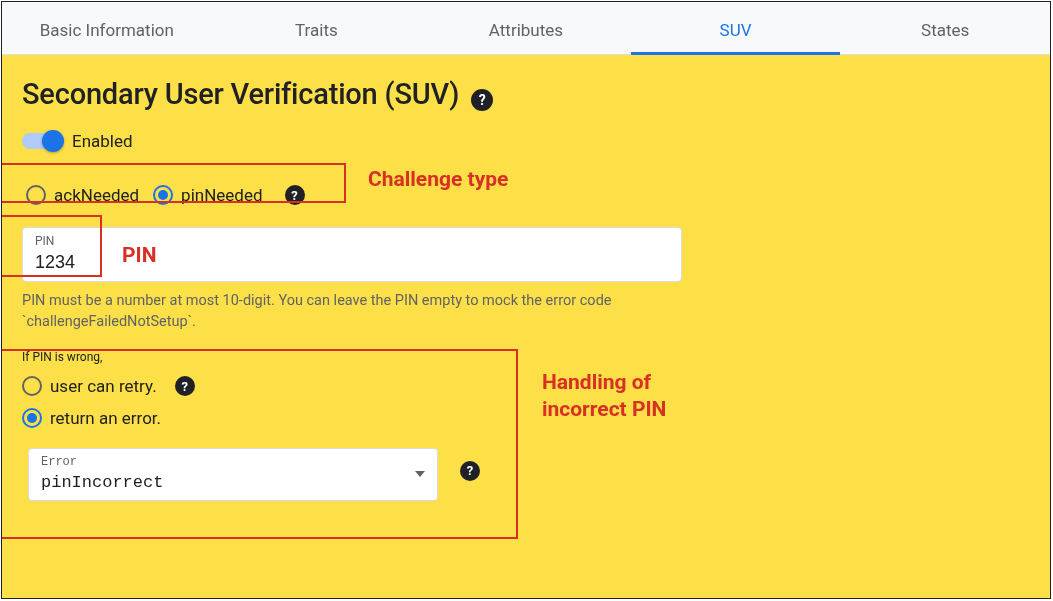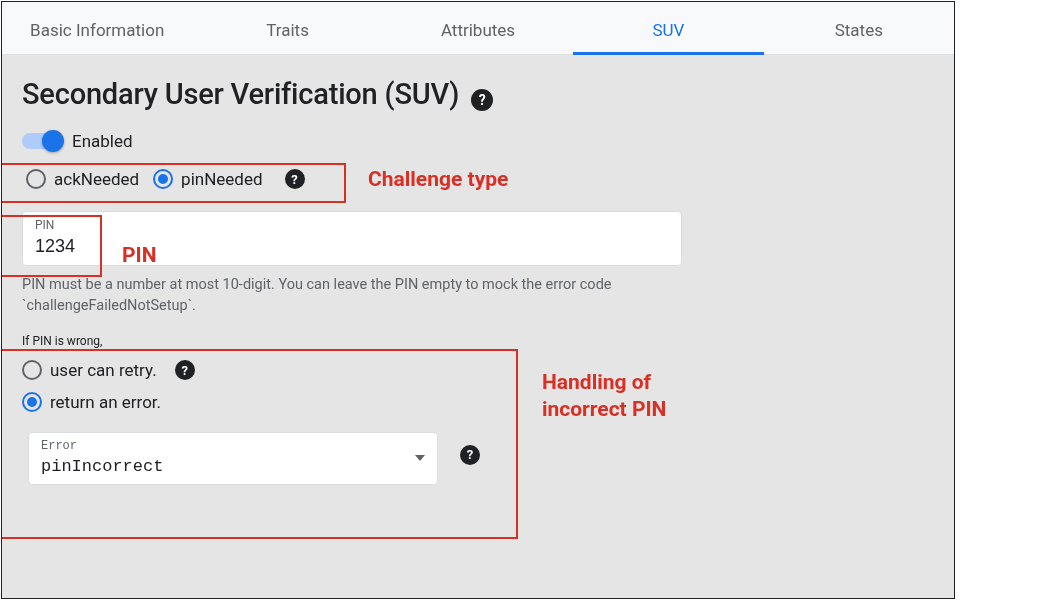--- a/index.html
+++ b/index.html
@@ -7,25 +7,25 @@
       margin: 0;
       padding: 0;
     }
     body {
       font-family: -apple-system, BlinkMacSystemFont, 'Segoe UI', Roboto, Arial, sans-serif;
       background: #fff;
       color: #202124;
       font-size: 16px;
     }
     .app-frame {
-      width: 954px;
+      width: 1050px;
       height: 598px;
       border: 1px solid #202124;
       margin: 1px;
-      background: #e5e5e5;
+      background: #fde047;
       position: relative;
       overflow: hidden;
     }
     
     .tabs {
       display: flex;
       background: #f8f9fa;
       border-bottom: 1px solid #e0e0e0;
       padding: 0;
     }
@@ -108,21 +108,21 @@
       box-shadow: 0 1px 3px rgba(0,0,0,0.3);
     }
     .toggle-label {
       font-size: 17px;
     }
     
     .radio-row {
       display: inline-flex;
       align-items: center;
       gap: 14px;
-      padding: 4px 8px 6px 4px;
+      padding: 20px 8px 6px 4px;
     }
     .radio {
       display: inline-flex;
       align-items: center;
       gap: 8px;
       cursor: pointer;
     }
     .radio-circle {
       width: 20px;
       height: 20px;

